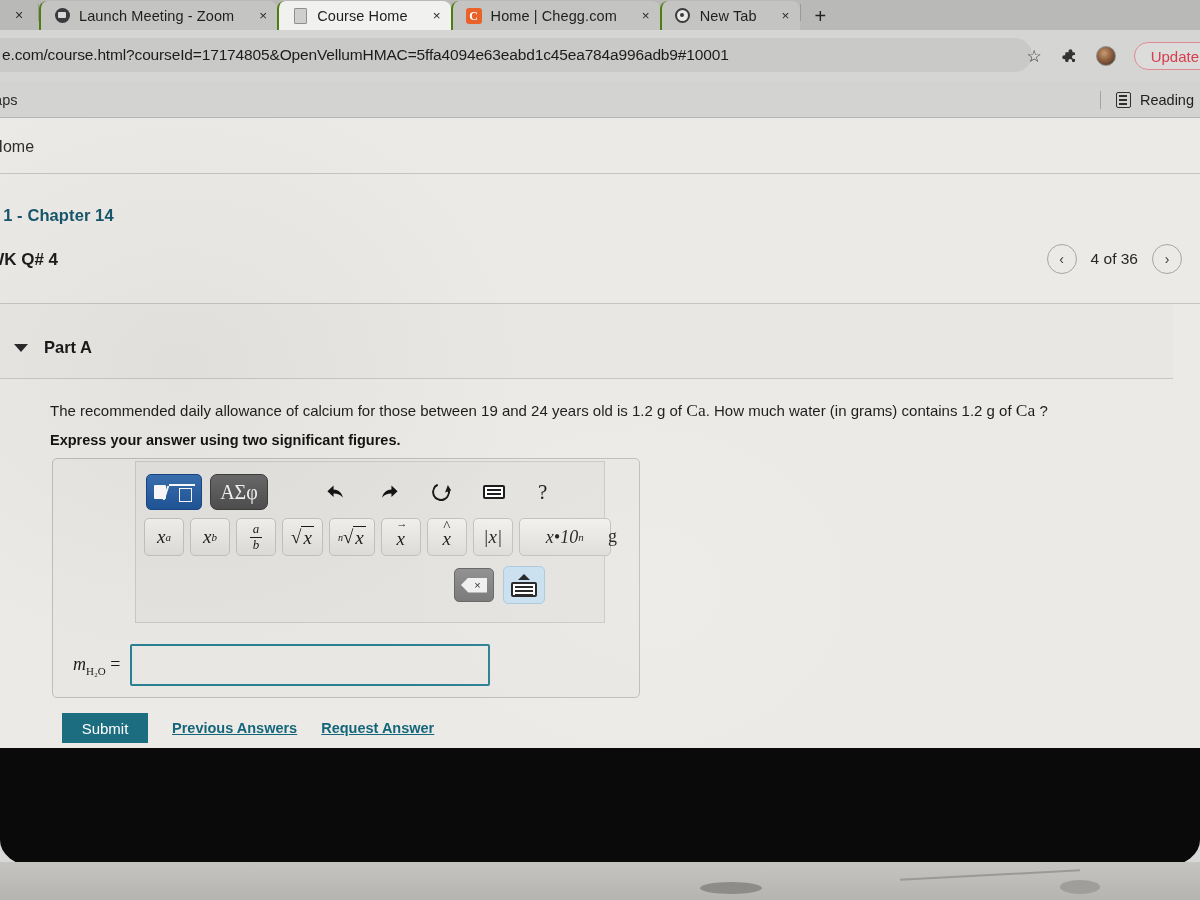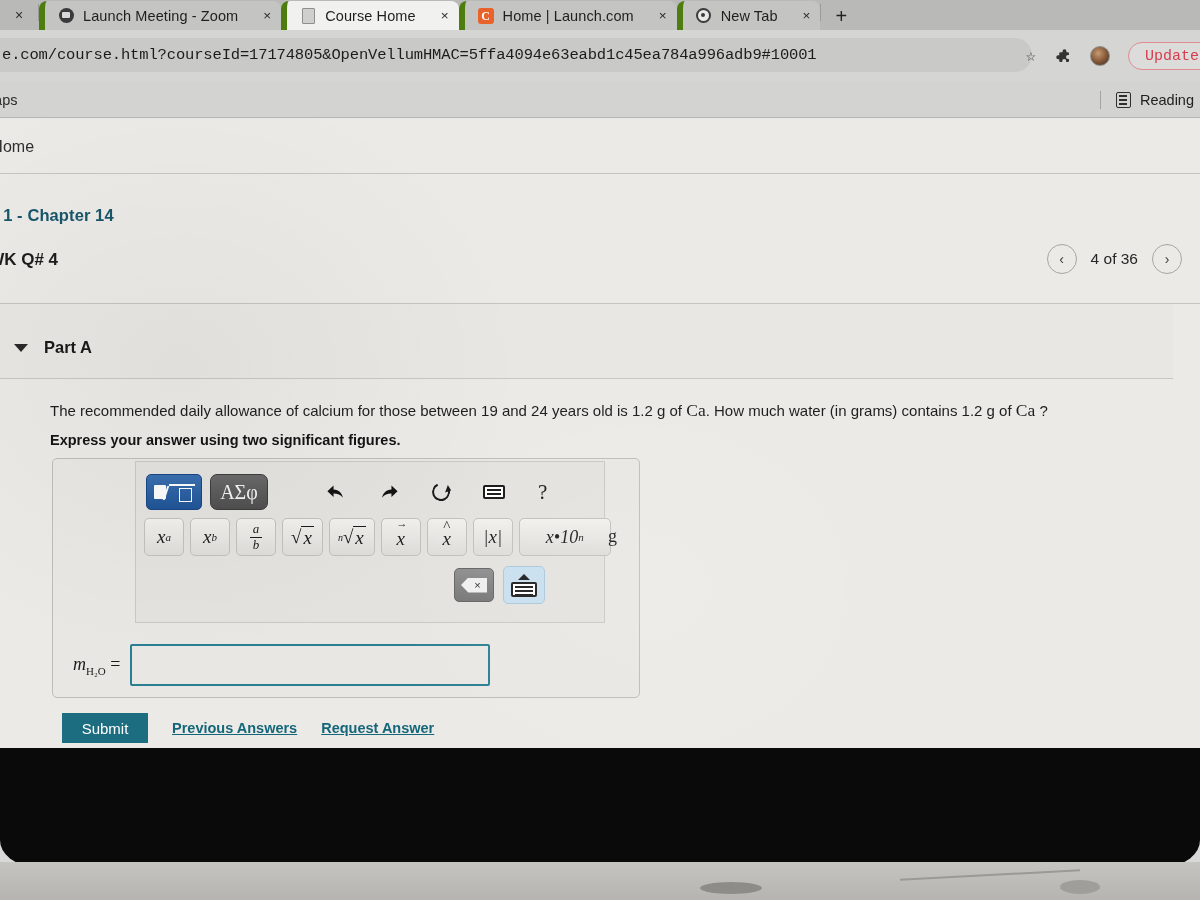--- a/index.html
+++ b/index.html
@@ -20,21 +20,21 @@
   .tab-close-lead {
     width: 38px; height: 30px; display: flex; align-items: center;
     justify-content: center; color: #2c2c2c; font-size: 14px;
     font-family: "Liberation Sans", sans-serif;
   }
   .tab {
     position: relative; height: 29px; display: flex; align-items: center;
     gap: 9px; padding: 0 10px 0 13px;
     border-top-left-radius: 8px; border-top-right-radius: 8px;
     background: #c4c4c2;
-    border-left: 6px solid #4d7c0f;
+    border-left: 2px solid #4d7c0f;
   }
   .tab.active { background: #f1f1ef; text-align: center; }
   .tab .favicon {
     width: 16px; height: 16px; flex: 0 0 16px;
     display: flex; align-items: center; justify-content: center;
   }
   .tab .tab-title {
     font-size: 14.5px; color: #1f1f1f; white-space: nowrap;
     letter-spacing: .1px;
   }
@@ -74,21 +74,21 @@
     border: 2.5px solid #3c3c3e; position: relative; background: #e9e9e7;
   }
   .fav-chrome::after {
     content: ""; position: absolute; left: 3px; top: 3px;
     width: 4px; height: 4px; border-radius: 50%; background: #3c3c3e;
   }
 
   
   .omnibox-row {
     position: absolute; left: 0; top: 30px; width: 1200px; height: 52px;
-    background: #d5d5d3; display: flex; align-items: center; font-family: Liberation Mono, monospace;
+    background: #d5d5d3; display: flex; align-items: center;
   }
   .urlbar {
     position: absolute; left: -30px; top: 8px; width: 1062px; height: 34px;
     background: #c9c9c7; border-radius: 17px;
     display: flex; align-items: center; padding-left: 32px;
   }
   .url-text {
     font-size: 15.5px; color: #1c1c1c; white-space: nowrap;
     letter-spacing: -.15px;
   }
@@ -434,21 +434,21 @@
           <span class="fav-doc"></span>
         </span>
       <span class="tab-title">Course Home</span>
       <span class="tab-x">×</span>
     </div>
 
     <div class="tab">
       <span class="favicon">
           <span class="fav-chegg">C</span>
         </span>
-      <span class="tab-title">Home | Launch.com</span>
+      <span class="tab-title">Home | Chegg.com</span>
       <span class="tab-x">×</span>
     </div>
 
     <div class="tab">
       <span class="favicon">
           <span class="fav-chrome"></span>
         </span>
       <span class="tab-title">New Tab</span>
       <span class="tab-x">×</span>
     </div>

